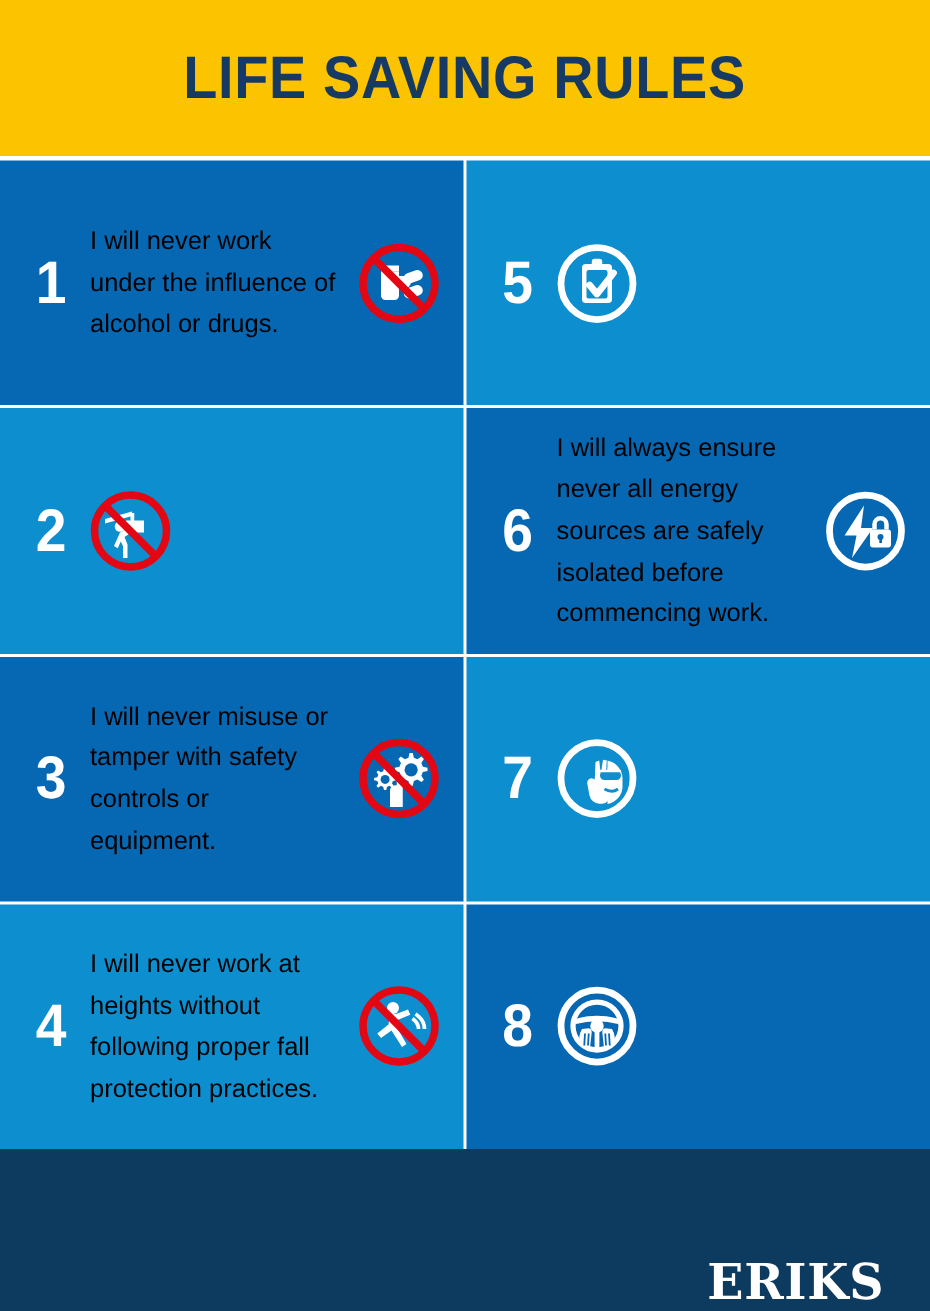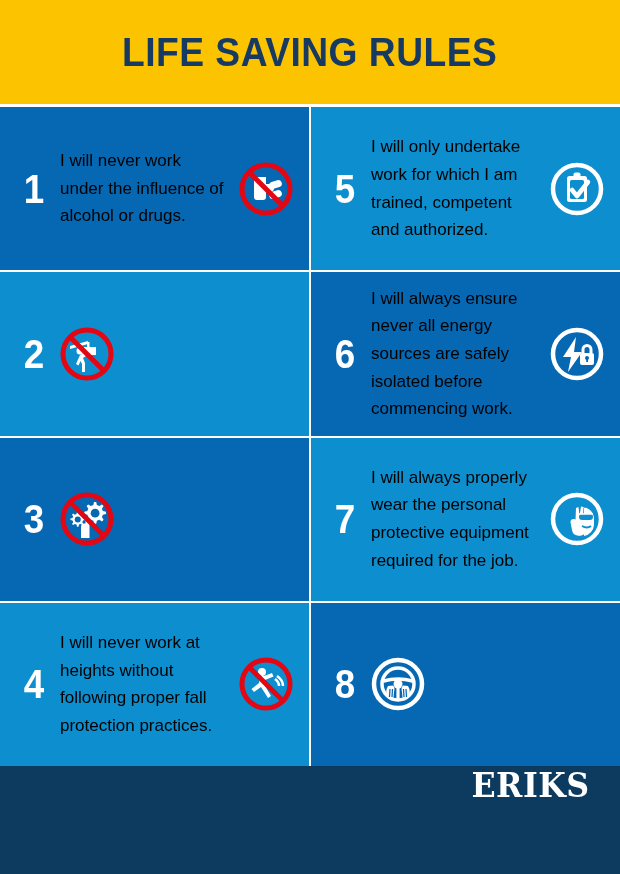--- a/index.html
+++ b/index.html
@@ -96,21 +96,21 @@
     justify-content: center;
   }
   .cell-icon svg { display: block; }
 
   
   .footer {
     height: 108px;
     flex: 0 0 108px;
     background: #0D3A5F;
     display: flex;
-    align-items: flex-start;
+    align-items: flex-end;
     justify-content: flex-end;
     padding-right: 28px;
     box-sizing: border-box;
   }
   .footer-logo {
     color: #ffffff;
     font-size: 33px;
     font-weight: bold;
     letter-spacing: 0.5px;
     font-family: "DejaVu Serif", "Liberation Serif", serif;
@@ -141,21 +141,20 @@
             <rect x="34" y="33" width="13" height="7" rx="3.5" transform="rotate(-18 40.5 36.5)"></rect>
           </g>
           <circle cx="31" cy="31" r="24" fill="none" stroke="#E30613" stroke-width="5"></circle>
           <line x1="14" y1="14" x2="48" y2="48" stroke="#E30613" stroke-width="5"></line>
         </svg>
       </div>
     </div>
 
     <div class="cell light">
       <div class="cell-number">5</div>
-      <div class="cell-text">I will only undertake work for which I am trained, competent and authorized.</div>
       <div class="cell-icon">
         <svg width="62" height="62" viewBox="0 0 62 62">
           <circle cx="31" cy="31" r="24" fill="none" stroke="#FFFFFF" stroke-width="4.5"></circle>
           <g fill="#FFFFFF">
             <rect x="21" y="18" width="20" height="26" rx="2.5"></rect>
             <rect x="27.5" y="14.5" width="7" height="6" rx="2"></rect>
           </g>
           <rect x="24" y="22" width="14" height="19" rx="1.5" fill="#0D8ECE"></rect>
           <path d="M26 32 l5 6 l11 -14" fill="none" stroke="#FFFFFF" stroke-width="4.5" stroke-linecap="round" stroke-linejoin="round"></path>
         </svg>
@@ -191,38 +190,38 @@
             <path d="M37 30 v-3.5 a4 4 0 0 1 8 0 V30" fill="none" stroke="#FFFFFF" stroke-width="3"></path>
           </g>
           <circle cx="41" cy="35" r="2" fill="#0668B3"></circle>
           <rect x="40.2" y="35" width="1.8" height="4" fill="#0668B3"></rect>
         </svg>
       </div>
     </div>
 
     <div class="cell dark">
       <div class="cell-number">3</div>
+      <div class="cell-text">I will never misuse or tamper with safety controls or equipment.</div>
       <div class="cell-icon">
         <svg width="62" height="62" viewBox="0 0 62 62">
           <g fill="#FFFFFF">
             <path d="M38 14 l2.2 0 l.7 3.1 l2.4 1 l2.7 -1.7 l1.6 1.6 l-1.7 2.7 l1 2.4 l3.1 .7 l0 2.2 l-3.1 .7 l-1 2.4 l1.7 2.7 l-1.6 1.6 l-2.7 -1.7 l-2.4 1 l-.7 3.1 l-2.2 0 l-.7 -3.1 l-2.4 -1 l-2.7 1.7 l-1.6 -1.6 l1.7 -2.7 l-1 -2.4 l-3.1 -.7 l0 -2.2 l3.1 -.7 l1 -2.4 l-1.7 -2.7 l1.6 -1.6 l2.7 1.7 l2.4 -1 z"></path>
             <circle cx="39.1" cy="25.2" r="4.4" fill="#0668B3"></circle>
             <path d="M21 24 l1.5 0 l.5 2.1 l1.6 .7 l1.8 -1.2 l1.1 1.1 l-1.2 1.8 l.7 1.6 l2.1 .5 l0 1.5 l-2.1 .5 l-.7 1.6 l1.2 1.8 l-1.1 1.1 l-1.8 -1.2 l-1.6 .7 l-.5 2.1 l-1.5 0 l-.5 -2.1 l-1.6 -.7 l-1.8 1.2 l-1.1 -1.1 l1.2 -1.8 l-.7 -1.6 l-2.1 -.5 l0 -1.5 l2.1 -.5 l.7 -1.6 l-1.2 -1.8 l1.1 -1.1 l1.8 1.2 l1.6 -.7 z"></path>
             <circle cx="21.75" cy="31.6" r="3" fill="#0668B3"></circle>
             <path d="M25 50 l0 -11 a3.5 3.5 0 0 1 3.5 -3.5 l1 0 l0 -4.5 a2 2 0 0 1 4 0 l0 8 l0 11 z"></path>
           </g>
           <circle cx="31" cy="31" r="24" fill="none" stroke="#E30613" stroke-width="5"></circle>
           <line x1="14" y1="14" x2="48" y2="48" stroke="#E30613" stroke-width="5"></line>
         </svg>
       </div>
     </div>
 
     <div class="cell light">
       <div class="cell-number">7</div>
-      <div class="cell-text">I will always properly wear the personal protective equipment required for the job.</div>
       <div class="cell-icon">
         <svg width="62" height="62" viewBox="0 0 62 62">
           <circle cx="31" cy="31" r="24" fill="none" stroke="#FFFFFF" stroke-width="4.5"></circle>
           <g fill="#FFFFFF">
             <path d="M36 19 a12 12 0 0 1 12 12 v6 a12 12 0 0 1 -10 11 l0 -29 z"></path>
             <path d="M30 20 l2.5 -1 l1 9 l1.5 -9.5 l2.5 .5 l-.5 10 l2 -9 l2.4 .8 l-2.4 11 l1.5 9 a7 7 0 0 1 -6 7 l-2 0 a7 7 0 0 1 -6.5 -5.5 l-1.5 -8 a3 3 0 0 1 4 -3.2 l1 .6 z"></path>
           </g>
           <g fill="#0D8ECE">
             <rect x="33" y="26" width="14" height="6" rx="3"></rect>
           </g>

